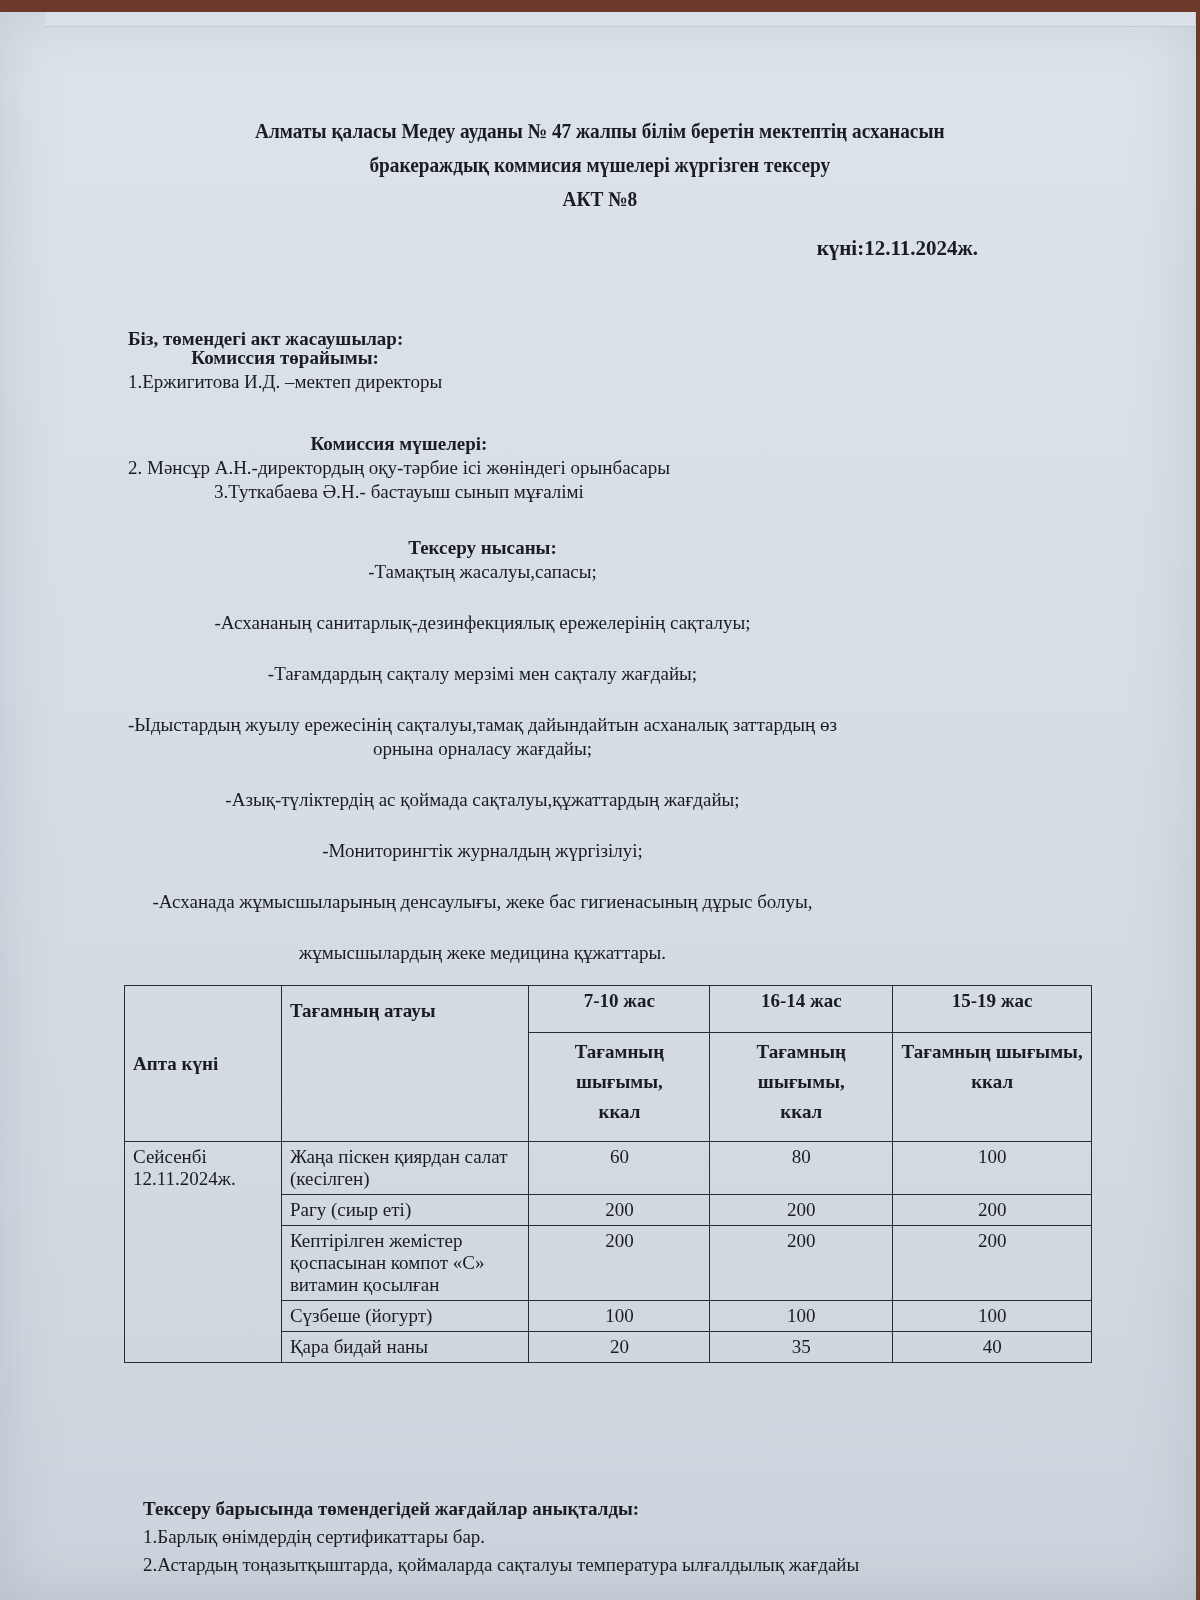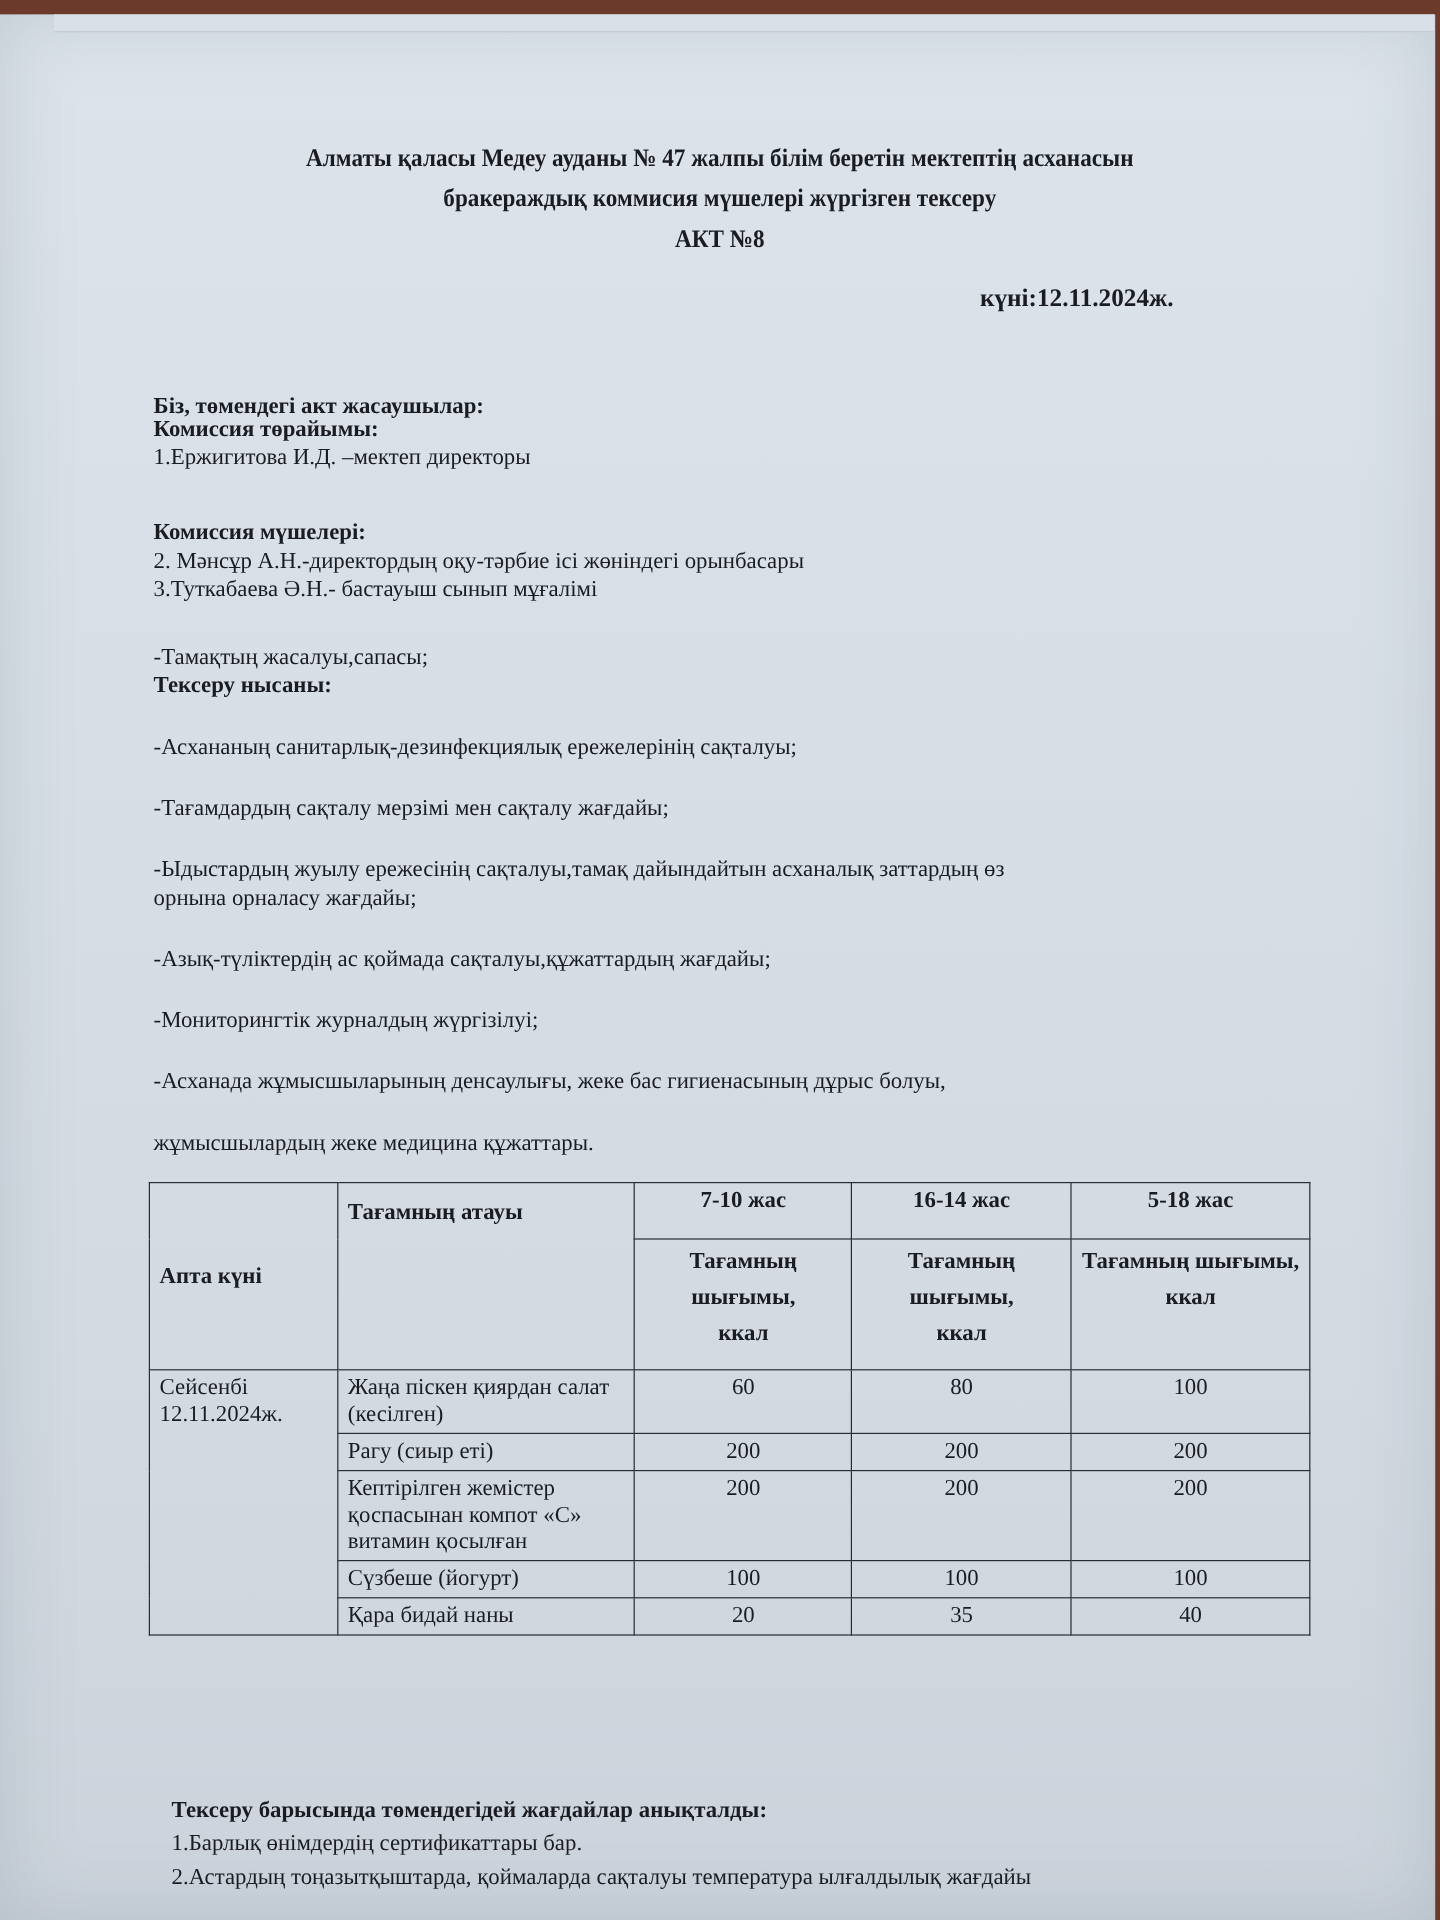--- a/index.html
+++ b/index.html
@@ -21,21 +21,21 @@
     .title {
       position: absolute; left: 0; width: 1200px; top: 114px;
       text-align: center; font-weight: bold; font-size: 21px; line-height: 34px;
       transform: scaleX(0.92); transform-origin: 598px 0;
     }
     .date {
       position: absolute; right: 222px; top: 236px; font-weight: bold; font-size: 21px; margin-left: 23px;
     }
     .block { position: absolute; left: 128px; font-size: 19px; line-height: 24px; }
     .bold { font-weight: bold; margin-top: 35px; }
-    .p { margin: 0; }
+    .p { margin: 0; text-align: center; }
     #intro { top: 292px; }
     #chair { top: 346px; }
     #members { top: 432px; }
     #objects { top: 536px; }
     #objects .gap { height: 27px; }
     table.menu {
       position: absolute; left: 124px; top: 985px; width: 968px;
       border-collapse: collapse; font-size: 19px;
     }
     table.menu td, table.menu th {
@@ -68,22 +68,22 @@
   <p class="p">1.Ержигитова И.Д. –мектеп директоры</p>
 </div>
 
 <div class="block" id="members">
   <p class="p bold">Комиссия мүшелері:</p>
   <p class="p">2. Мәнсұр А.Н.-директордың оқу-тәрбие ісі жөніндегі орынбасары</p>
   <p class="p">3.Туткабаева Ә.Н.- бастауыш сынып мұғалімі</p>
 </div>
 
 <div class="block" id="objects">
+  <p class="p bold">Тексеру нысаны:</p>
   <p class="p">-Тамақтың жасалуы,сапасы;</p>
-  <p class="p bold">Тексеру нысаны:</p>
   <div class="gap"></div>
   <p class="p">-Асхананың санитарлық-дезинфекциялық ережелерінің сақталуы;</p>
   <div class="gap"></div>
   <p class="p">-Тағамдардың сақталу мерзімі мен сақталу жағдайы;</p>
   <div class="gap"></div>
   <p class="p">-Ыдыстардың жуылу ережесінің сақталуы,тамақ дайындайтын асханалық заттардың өз</p>
   <p class="p">орнына орналасу жағдайы;</p>
   <div class="gap"></div>
   <p class="p">-Азық-түліктердің ас қоймада сақталуы,құжаттардың жағдайы;</p>
   <div class="gap"></div>
@@ -101,21 +101,21 @@
       <col style="width:181px">
       <col style="width:183px">
       <col style="width:199px">
   </colgroup>
   <tbody>
       <tr>
     <th class="left" rowspan="2">Апта күні</th>
     <th class="left" rowspan="2" style="vertical-align:top!important;padding-top:14px">Тағамның атауы</th>
     <th style="height:38px">7-10 жас</th>
     <th>16-14 жас</th>
-    <th>5-18 жас</th>
+    <th>15-19 жас</th>
   </tr>
   <tr>
     <th style="height:100px;line-height:30px;padding-left:30px;padding-right:30px">Тағамның шығымы, ккал</th>
     <th style="line-height:30px;padding-left:30px;padding-right:30px">Тағамның шығымы, ккал</th>
     <th style="line-height:30px">Тағамның шығымы, ккал</th>
   </tr>
   <tr>
     <td class="day" rowspan="5">Сейсенбі 12.11.2024ж.</td>
     <td>Жаңа піскен қиярдан салат (кесілген)</td>
     <td class="num">60</td>

